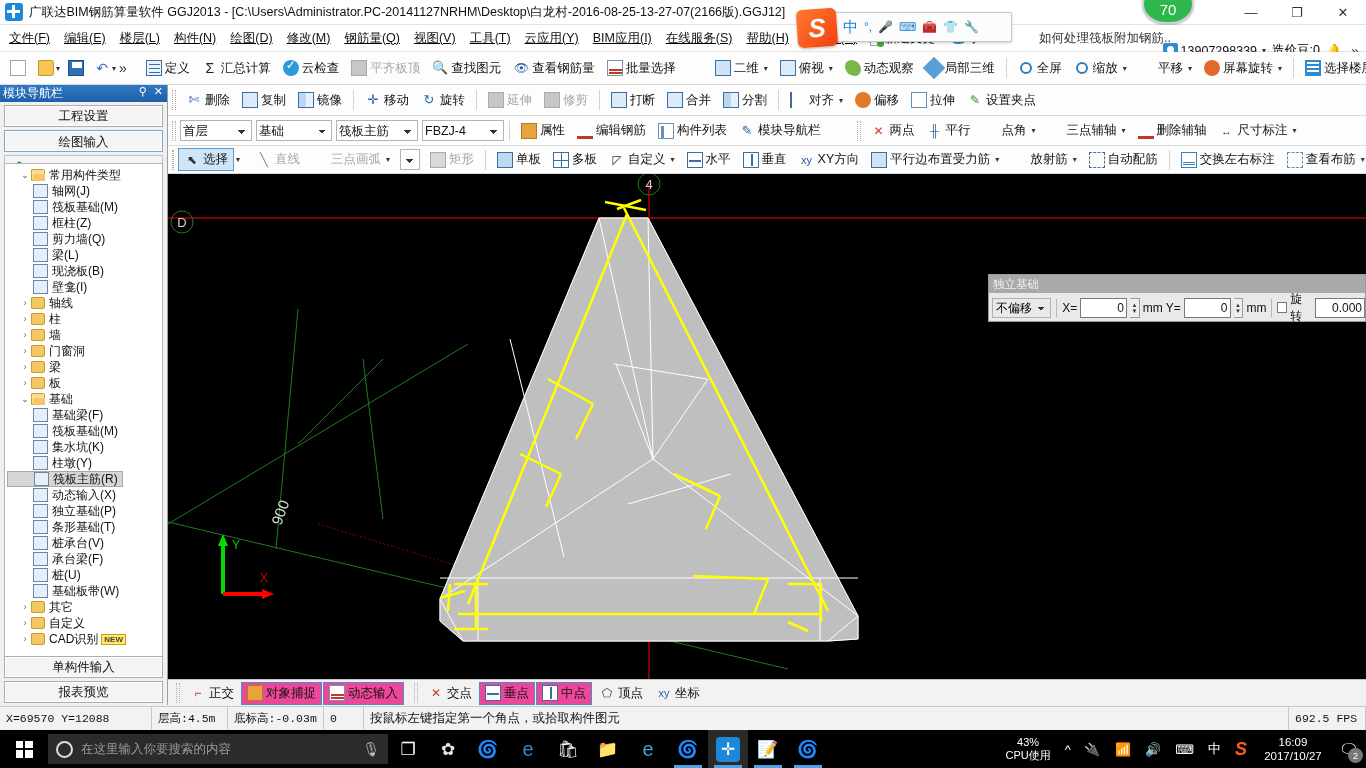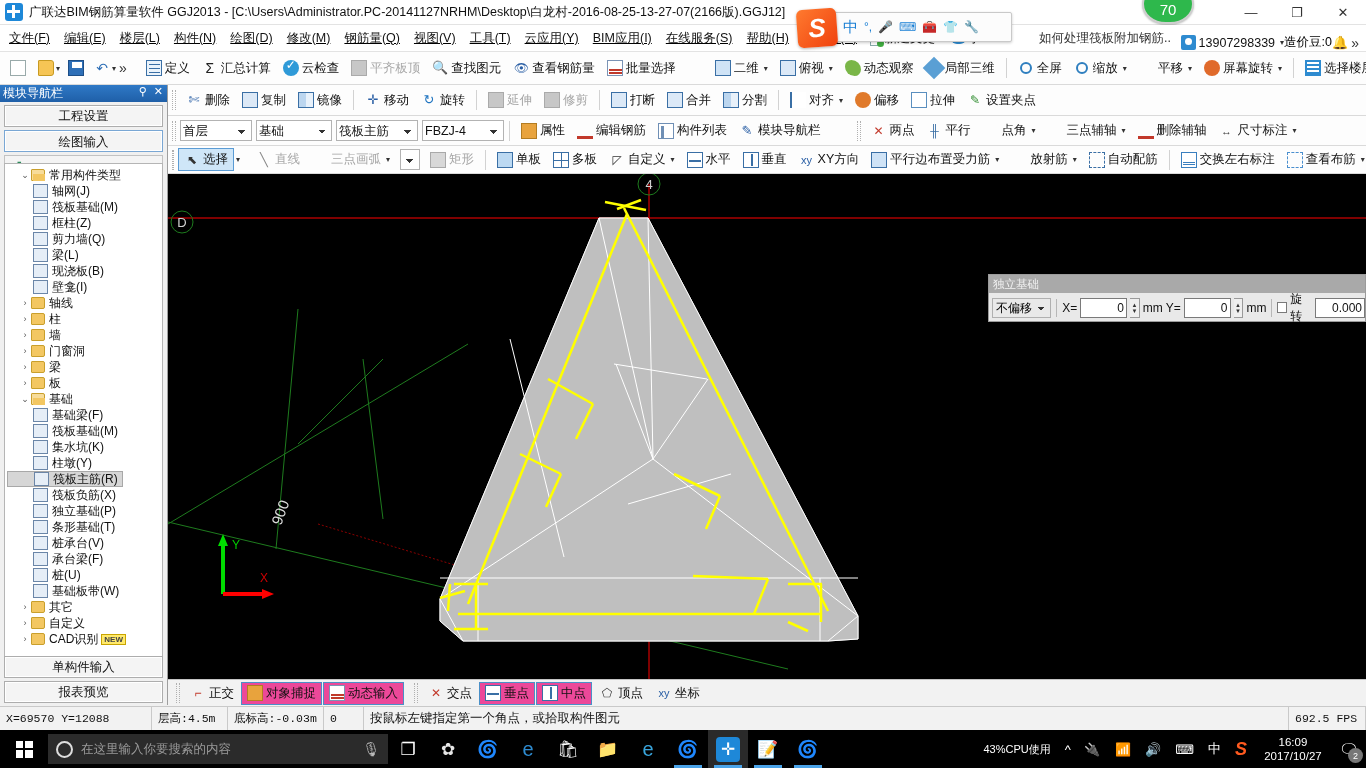--- a/index.html
+++ b/index.html
@@ -40,21 +40,21 @@
     color:#fff; font-size:15px; display:flex; align-items:flex-end; justify-content:center;
     padding-bottom:4px; box-shadow:0 1px 2px rgba(0,0,0,.25);
   }
 
   
   .menubar {
     position:absolute; left:0; top:25px; width:1366px; height:27px;
     background:#ffffff; display:flex; align-items:center; border-bottom:1px solid #e3e3e3;
   }
   .menu-item { padding:3px 7px; font-size:12.5px; color:#111; white-space:nowrap; }
-  .menu-right { position:absolute; right:4px; top:4px; height:27px; display:flex; align-items:center; }
+  .menu-right { position:absolute; right:4px; top:12px; height:27px; display:flex; align-items:center; gap:6px; }
   .user-pill { display:flex; align-items:center; gap:3px; font-size:12.5px; color:#111; }
   .user-ic {
     width:15px;height:15px;background:#2e8bd0;border-radius:2px;position:relative;
   }
   .user-ic:after{content:"";position:absolute;left:4px;top:3px;width:7px;height:7px;border-radius:50%;background:#fff;}
   .bell { color:#2e8bd0; font-size:13px; }
   .chev-dbl { font-size:14px; color:#333; padding:0 3px; }
   .mini-btn { display:flex; align-items:center; gap:2px; font-size:12.5px; color:#111; }
   .doc-ic { width:13px;height:15px;background:#fff;border:1px solid #8aa; position:relative;}
   .doc-ic:after{content:"";position:absolute;right:-2px;bottom:-2px;width:7px;height:7px;border-radius:50%;background:#3faa3f;}
@@ -247,21 +247,21 @@
   .winlogo div { background:#fff; }
   .searchbox { width:340px; height:30px; background:#2b2b2b; display:flex; align-items:center; gap:8px; padding:0 8px; }
   .cortana { width:17px; height:17px; border:2px solid #ddd; border-radius:50%; flex:none; }
   .searchtxt { color:#9a9a9a; font-size:12.5px; font-family:"Liberation Sans",sans-serif; }
   .mic { color:#bbb; font-size:14px; margin-left:auto; }
   .tskicon { width:40px; height:38px; display:flex; align-items:center; justify-content:center; position:relative; }
   .tskicon.active { background:#2a2a2a; }
   .tskicon.run:after { content:""; position:absolute; bottom:0; left:6px; right:6px; height:3px; background:#4aa3e8; }
   .tray { position:absolute; right:0; top:0; height:38px; display:flex; align-items:center; gap:0; }
   .traycell { padding:0 7px; color:#fff; font-size:13px; display:flex; align-items:center; height:38px; }
-  .cpu { flex-direction:row; justify-content:center; font-size:11px; line-height:13px; color:#fff; }
+  .cpu { flex-direction:column; justify-content:center; font-size:11px; line-height:13px; color:#fff; }
   .clock { flex-direction:column; justify-content:center; font-size:11.5px; line-height:14px; color:#fff; text-align:center; padding:0 10px; }
   .action { position:relative; }
   .action .badge { position:absolute; right:3px; bottom:5px; width:15px; height:15px; border-radius:50%; background:#777; color:#fff; font-size:9px; display:flex; align-items:center; justify-content:center; }
 </style>
 </head>
 <body>
 
 <div class="app">
 
   <div class="titlebar">
@@ -722,21 +722,21 @@
         <div class="tnode indent2">
           <span class="leaf-ic"></span>
           <span>柱墩(Y)</span>
         </div>
         <div class="tnode sel indent2">
           <span class="leaf-ic"></span>
           <span>筏板主筋(R)</span>
         </div>
         <div class="tnode indent2">
           <span class="leaf-ic"></span>
-          <span>筏板负筋(X)</span>
+          <span>动态输入(X)</span>
         </div>
         <div class="tnode indent2">
           <span class="leaf-ic"></span>
           <span>独立基础(P)</span>
         </div>
         <div class="tnode indent2">
           <span class="leaf-ic"></span>
           <span>条形基础(T)</span>
         </div>
         <div class="tnode indent2">

